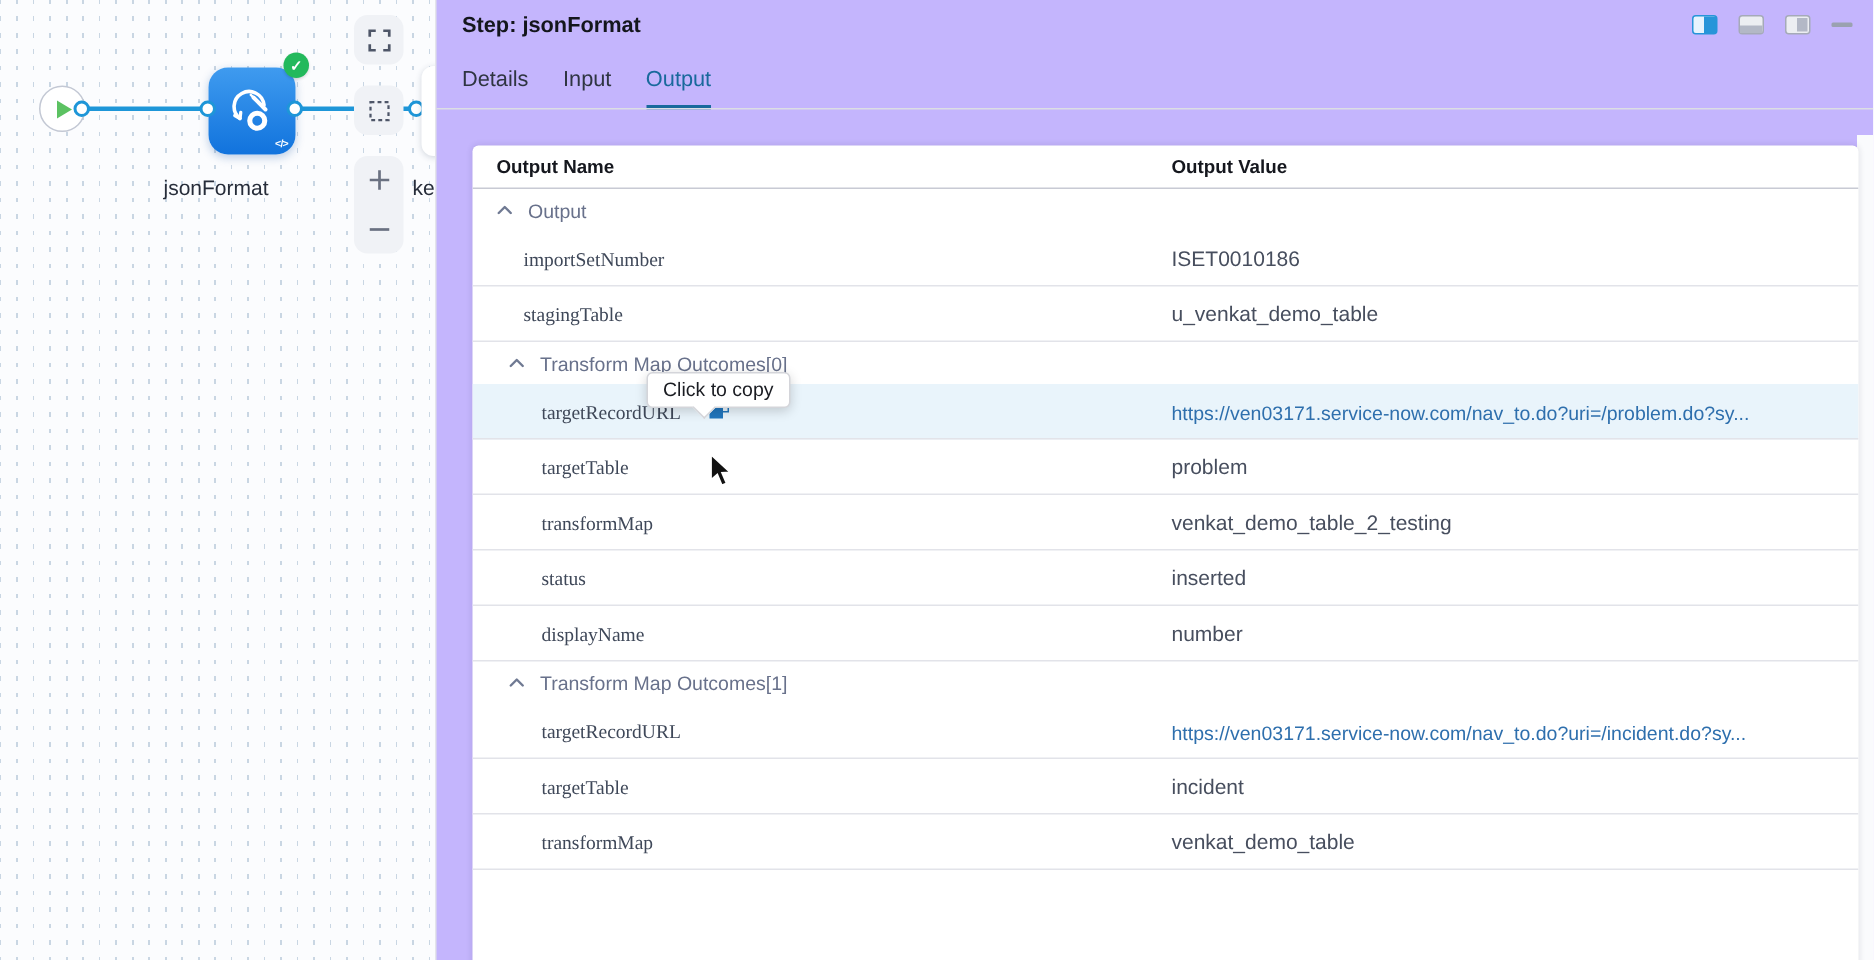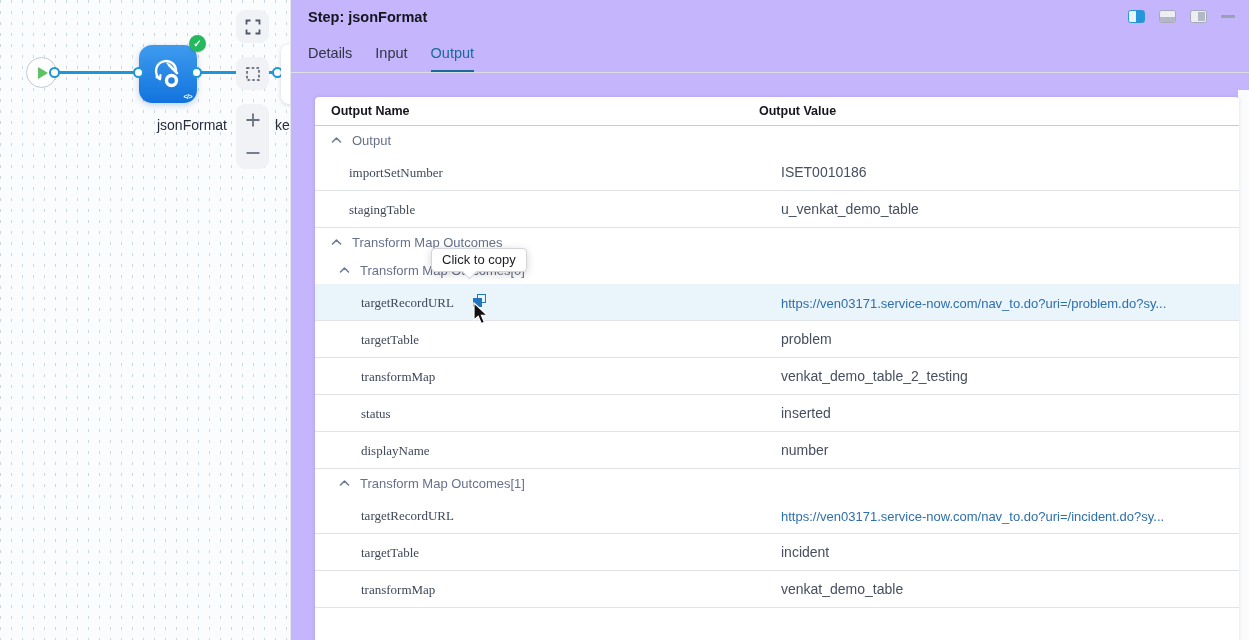--- a/index.html
+++ b/index.html
@@ -26,21 +26,21 @@
     background:linear-gradient(180deg,#3f9bef 0%, #1173dd 100%);
     box-shadow:0 2px 6px rgba(20,80,160,.25);
   }
   .step-node .glyph { position:absolute; left:13px; top:11px; }
   .code-glyph { position:absolute; right:5px; bottom:3px; color:#fff; font-size:7px; font-weight:bold; letter-spacing:-0.5px; }
   .check-badge {
     position:absolute; left:189px; top:35px; width:17px; height:17px; border-radius:50%;
     background:#23b95c; display:flex; align-items:center; justify-content:center;
     color:#fff; font-size:10px; font-weight:bold; box-shadow:0 1px 2px rgba(0,0,0,.15);
   }
-  .node-label { position:absolute; left:109px; top:117px; width:118px; text-align:right; font-size:14px; color:#272d3a; }
+  .node-label { position:absolute; left:109px; top:117px; width:118px; text-align:left; font-size:14px; color:#272d3a; }
   .partial-node { position:absolute; left:281px; top:44px; width:22px; height:60px; border-radius:8px; background:#fff; box-shadow:0 1px 4px rgba(40,60,90,.2); }
   .partial-label { position:absolute; left:275px; top:117px; font-size:14px; color:#272d3a; white-space:nowrap; }
 
   .fab { position:absolute; left:236px; width:33px; background:#f0f2f6; border-radius:9px; display:flex; flex-direction:column; align-items:center; justify-content:center; cursor:pointer; }
   .fab.sq { height:33px; }
   .fab.tall { height:65px; justify-content:space-around; }
 
   
   .panel { position:absolute; left:290px; top:0; width:959px; height:640px; background:#c4b5fd; border-left:1px solid #e4e5ea; z-index:5; }
   .panel-title { position:absolute; left:17px; top:9px; font-size:14.5px; font-weight:bold; color:#14161c; }
@@ -62,21 +62,21 @@
 
   
   .card {
     position:absolute; left:24px; top:97px; width:924px; height:560px;
     background:#fff; border-radius:4px; box-shadow:0 0 4px rgba(30,35,60,.12);
     overflow:hidden;
   }
   .card-head { position:relative; height:29px; border-bottom:1px solid #c8cad4; }
   .col-h { position:absolute; top:7px; font-size:12.5px; font-weight:bold; color:#15171e; }
   .col-h.name { left:16px; }
-  .col-h.value { left:444px; }
+  .col-h.value { left:466px; }
 
   .row-group { height:28px; display:flex; align-items:center; font-size:13px; color:#68718b; }
   .row-group.lvl1 { padding-left:16px; }
   .row-group.lvl2 { padding-left:24px; }
   .row-group .chev { margin-right:10px; display:flex; cursor:pointer; }
   .row-kv { position:relative; height:37px; border-bottom:1px solid #e2e3e9; }
   .row-kv .k { position:absolute; top:11px; font-size:13px; color:#3f4859;font-family:Liberation Serif, serif; }
   .row-kv.lvl1 .k { left:34px; }
   .row-kv.lvl2 .k { left:46px;text-align:center; }
   .row-kv .v { position:absolute; left:466px; top:10px; font-size:14px; color:#474e5e; white-space:nowrap; }
@@ -191,28 +191,20 @@
     <span class="glabel">Output</span>
   </div>
           <div class="row-kv lvl1">
     <span class="k">importSetNumber</span>
     <span class="v">ISET0010186</span>
   </div>
           <div class="row-kv lvl1">
     <span class="k">stagingTable</span>
     <span class="v">u_venkat_demo_table</span>
   </div>
-          <div class="row-group lvl1">
-    <span class="chev">
-      <svg width="11" height="8" viewBox="0 0 11 8">
-                <path d="M1.5 6 L5.5 2 L9.5 6" fill="none" stroke="#707a93" stroke-width="1.6" stroke-linecap="round" stroke-linejoin="round"></path>
-              </svg>
-    </span>
-    <span class="glabel">Transform Map Outcomes</span>
-  </div>
           <div class="row-group lvl2">
     <span class="chev">
       <svg width="11" height="8" viewBox="0 0 11 8">
                 <path d="M1.5 6 L5.5 2 L9.5 6" fill="none" stroke="#707a93" stroke-width="1.6" stroke-linecap="round" stroke-linejoin="round"></path>
               </svg>
     </span>
     <span class="glabel">Transform Map Outcomes[0]</span>
   </div>
           <div class="row-kv lvl2 hl">
     <span class="k">targetRecordURL</span>

